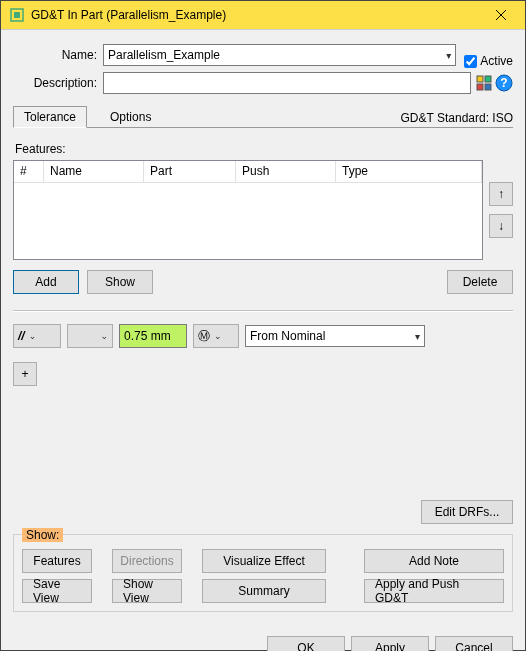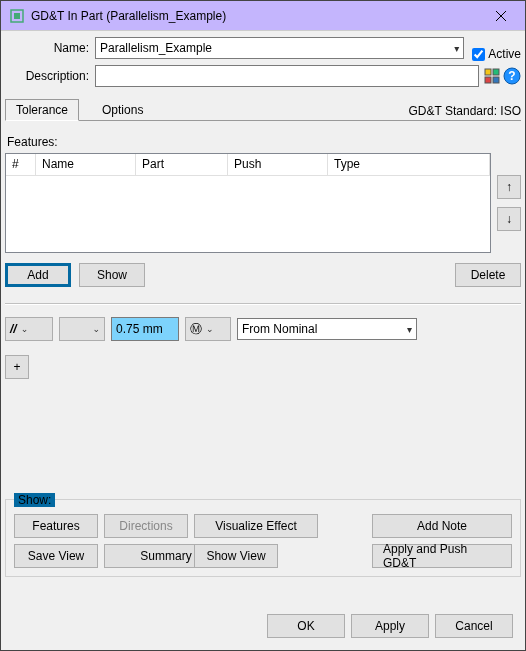--- a/index.html
+++ b/index.html
@@ -1,68 +1,68 @@
 <!DOCTYPE html>
 <html><head>
 <meta charset="utf-8">
 <style>
   * { box-sizing: border-box; font-family: "Segoe UI", Tahoma, sans-serif; font-size: 12px; }
   body { margin: 0; background: #fff; }
   .window { width: 526px; height: 651px; border: 1px solid #444; background: #f0f0f0; display: flex; flex-direction: column; }
-  .titlebar { height: 30px; background: #c4b5fd; display: flex; align-items: center; padding: 0 2px 0 8px; border-bottom: 1px solid #ccc; }
+  .titlebar { height: 30px; background: #fde047; display: flex; align-items: center; padding: 0 2px 0 8px; border-bottom: 1px solid #ccc; }
   .titlebar .icon { width: 16px; height: 16px; margin-right: 6px; display:flex;align-items:center;justify-content:center;}
   .titlebar .title { flex: 1; color: #000; }
   .titlebar .close { width: 45px; height: 28px; display: flex; align-items: center; justify-content: center; color:#000; }
-  .content { flex: 1; padding: 4px; display: flex; flex-direction: column; }
+  .content { flex: 1; padding: 12px; display: flex; flex-direction: column; }
   .row { display: flex; align-items: center; margin-bottom: 4px; }
   .row .lbl { width: 90px; text-align: right; padding-right: 6px; color:#000;}
   .txt, .combo { height: 22px; border: 1px solid #7a7a7a; background: #fff; padding: 0 4px; }
   .combo { display:flex; align-items:center; justify-content:space-between; }
   .combo .arrow { font-size:10px; color:#333;}
   .name-combo { flex: 1; text-align: center; }
   .chk { margin-left: 8px; display:flex; align-items:center;margin-top:12px; }
   .chk input { margin:0 3px 0 0;}
   .desc-row .txt { flex:1; }
   .desc-icons { display:flex; gap:2px; margin-left:4px;}
   .desc-icons .ic { width:18px; height:18px; display:flex;align-items:center;justify-content:center;}
   .tabstrip { display:flex; align-items:flex-end; margin-top:8px; position:relative;}
   .tabstrip::after { content:""; position:absolute; left:0; right:0; bottom:0; border-bottom:1px solid #999;}
   .tab { padding: 3px 10px; border:1px solid #999; border-bottom:1px solid #fff; background:#f0f0f0; position:relative; z-index:1; margin-right:12px;}
   .tab.inactive { border:1px solid transparent; border-bottom:1px solid #999; background:transparent;}
   .std { margin-left:auto; color:#000; padding-bottom:3px;}
   .group { border:1px solid #d0d0d0; padding:8px; }
-  .group-title { position:relative; top:-15px; left:0px; background:#0369a1; padding:0 4px; display:inline-block; color:#000; margin-bottom:-8px;}
+  .group-title { position:relative; top:-15px; left:0px; background:#fdba74; padding:0 4px; display:inline-block; color:#000; margin-bottom:-8px;}
   .features-group { margin-top:8px; flex:0 0 auto;}
   .table-wrap { display:flex; gap:6px;}
   .table { flex:1; background:#fff; border:1px solid #828790; height:100px; }
   .table-head { display:flex; background:#fff; height:22px;}
   .th { border-right:1px solid #e0e0e0; border-bottom:1px solid #e0e0e0; padding:3px 6px; color:#000; background:#fff;}
   .th.num { width:30px;}
   .th.name{ width:100px;}
   .th.part{ width:92px;}
   .th.size{ width:100px;}
   .th.type{ flex:1;}
   .vbtns { display:flex; flex-direction:column; gap:8px; justify-content:center;}
   .sqbtn { width:24px; height:24px; border:1px solid #adadad; background:#e1e1e1; display:flex;align-items:center;justify-content:center;}
   .btnrow { display:flex; gap:8px; margin-top:10px;}
   .btn { height:24px; min-width:66px; padding:0 10px; border:1px solid #adadad; background:#e1e1e1; display:flex;align-items:center;justify-content:center; color:#000;}
-  .btn.primary { border:3px solid #0369a1;text-align:center;}
+  .btn.primary { border:1px solid #0369a1;text-align:center;}
   .btn.wide { min-width:84px;}
   .btn.disabled { color:#888;}
   .sep { height:1px; margin: 16px 0 12px 0; border-top:1px solid #c0c0c0; border-bottom:1px solid #fff;}
   .tolrow { display:flex; gap:6px; align-items:center;}
   .sym { border:1px solid #adadad; background:#e1e1e1; height:24px; display:flex; align-items:center; padding:0 4px; gap:4px;}
   .sym .arrow{font-size:9px;color:#333;}
-  .tolval { border:1px solid #7a7a7a; background:#7dd3fc; height:24px; width:68px; display:flex;align-items:center; padding:0 4px;}
+  .tolval { border:1px solid #7a7a7a; background:#bef264; height:24px; width:68px; display:flex;align-items:center; padding:0 4px;}
   .fromnom { flex:0 0 180px;}
   .plusbtn { width:24px; height:24px; border:1px solid #adadad; background:#e1e1e1; display:flex;align-items:center;justify-content:center; margin-top:14px;}
   .editdrf { display:flex; justify-content:flex-end; margin-top:4px; }
   .show-group { margin-top:10px;}
   .show-grid { display:grid; grid-template-columns: repeat(3, 84px) 1fr auto; gap:6px 6px; }
-  .show-grid .btn { min-width:unset; width:84px;}
+  .show-grid .btn { min-width:unset; width:70px;}
   .show-grid .right { grid-column:5; width:140px;}
   .show-grid .vis { width:124px; }
   .dlgbtns { display:flex; justify-content:flex-end; gap:6px; padding: 12px 12px 12px 0;}
   svg { display:block;}
 </style>
 </head>
 <body>
 
 <div class="window">
   <div class="titlebar">
@@ -168,34 +168,37 @@
         <div class="combo fromnom">
           <span>From Nominal</span>
           <span class="arrow">▾</span>
         </div>
       </div>
 
       <div class="plusbtn">+</div>
 
       <div style="height:110px"></div>
 
+      <div class="editdrf">
+        <div class="btn wide" style="width:92px;">Edit DRFs...</div>
+      </div>
     </div>
 
     <div class="group show-group">
       <span class="group-title">Show:</span>
       <div class="show-grid" style="margin-top:-8px;">
         <div class="btn">Features</div>
         <div class="btn disabled">Directions</div>
         <div class="btn vis">Visualize Effect</div>
         <div></div>
         <div class="btn right">Add Note</div>
 
         <div class="btn">Save View</div>
+        <div class="btn">Show View</div>
         <div class="btn vis">Summary</div>
-        <div class="btn">Show View</div>
         <div></div>
         <div class="btn right">Apply and Push GD&amp;T</div>
       </div>
     </div>
 
   </div>
 
   <div class="dlgbtns">
     <div class="btn" style="width:78px;">OK</div>
     <div class="btn" style="width:78px;">Apply</div>

